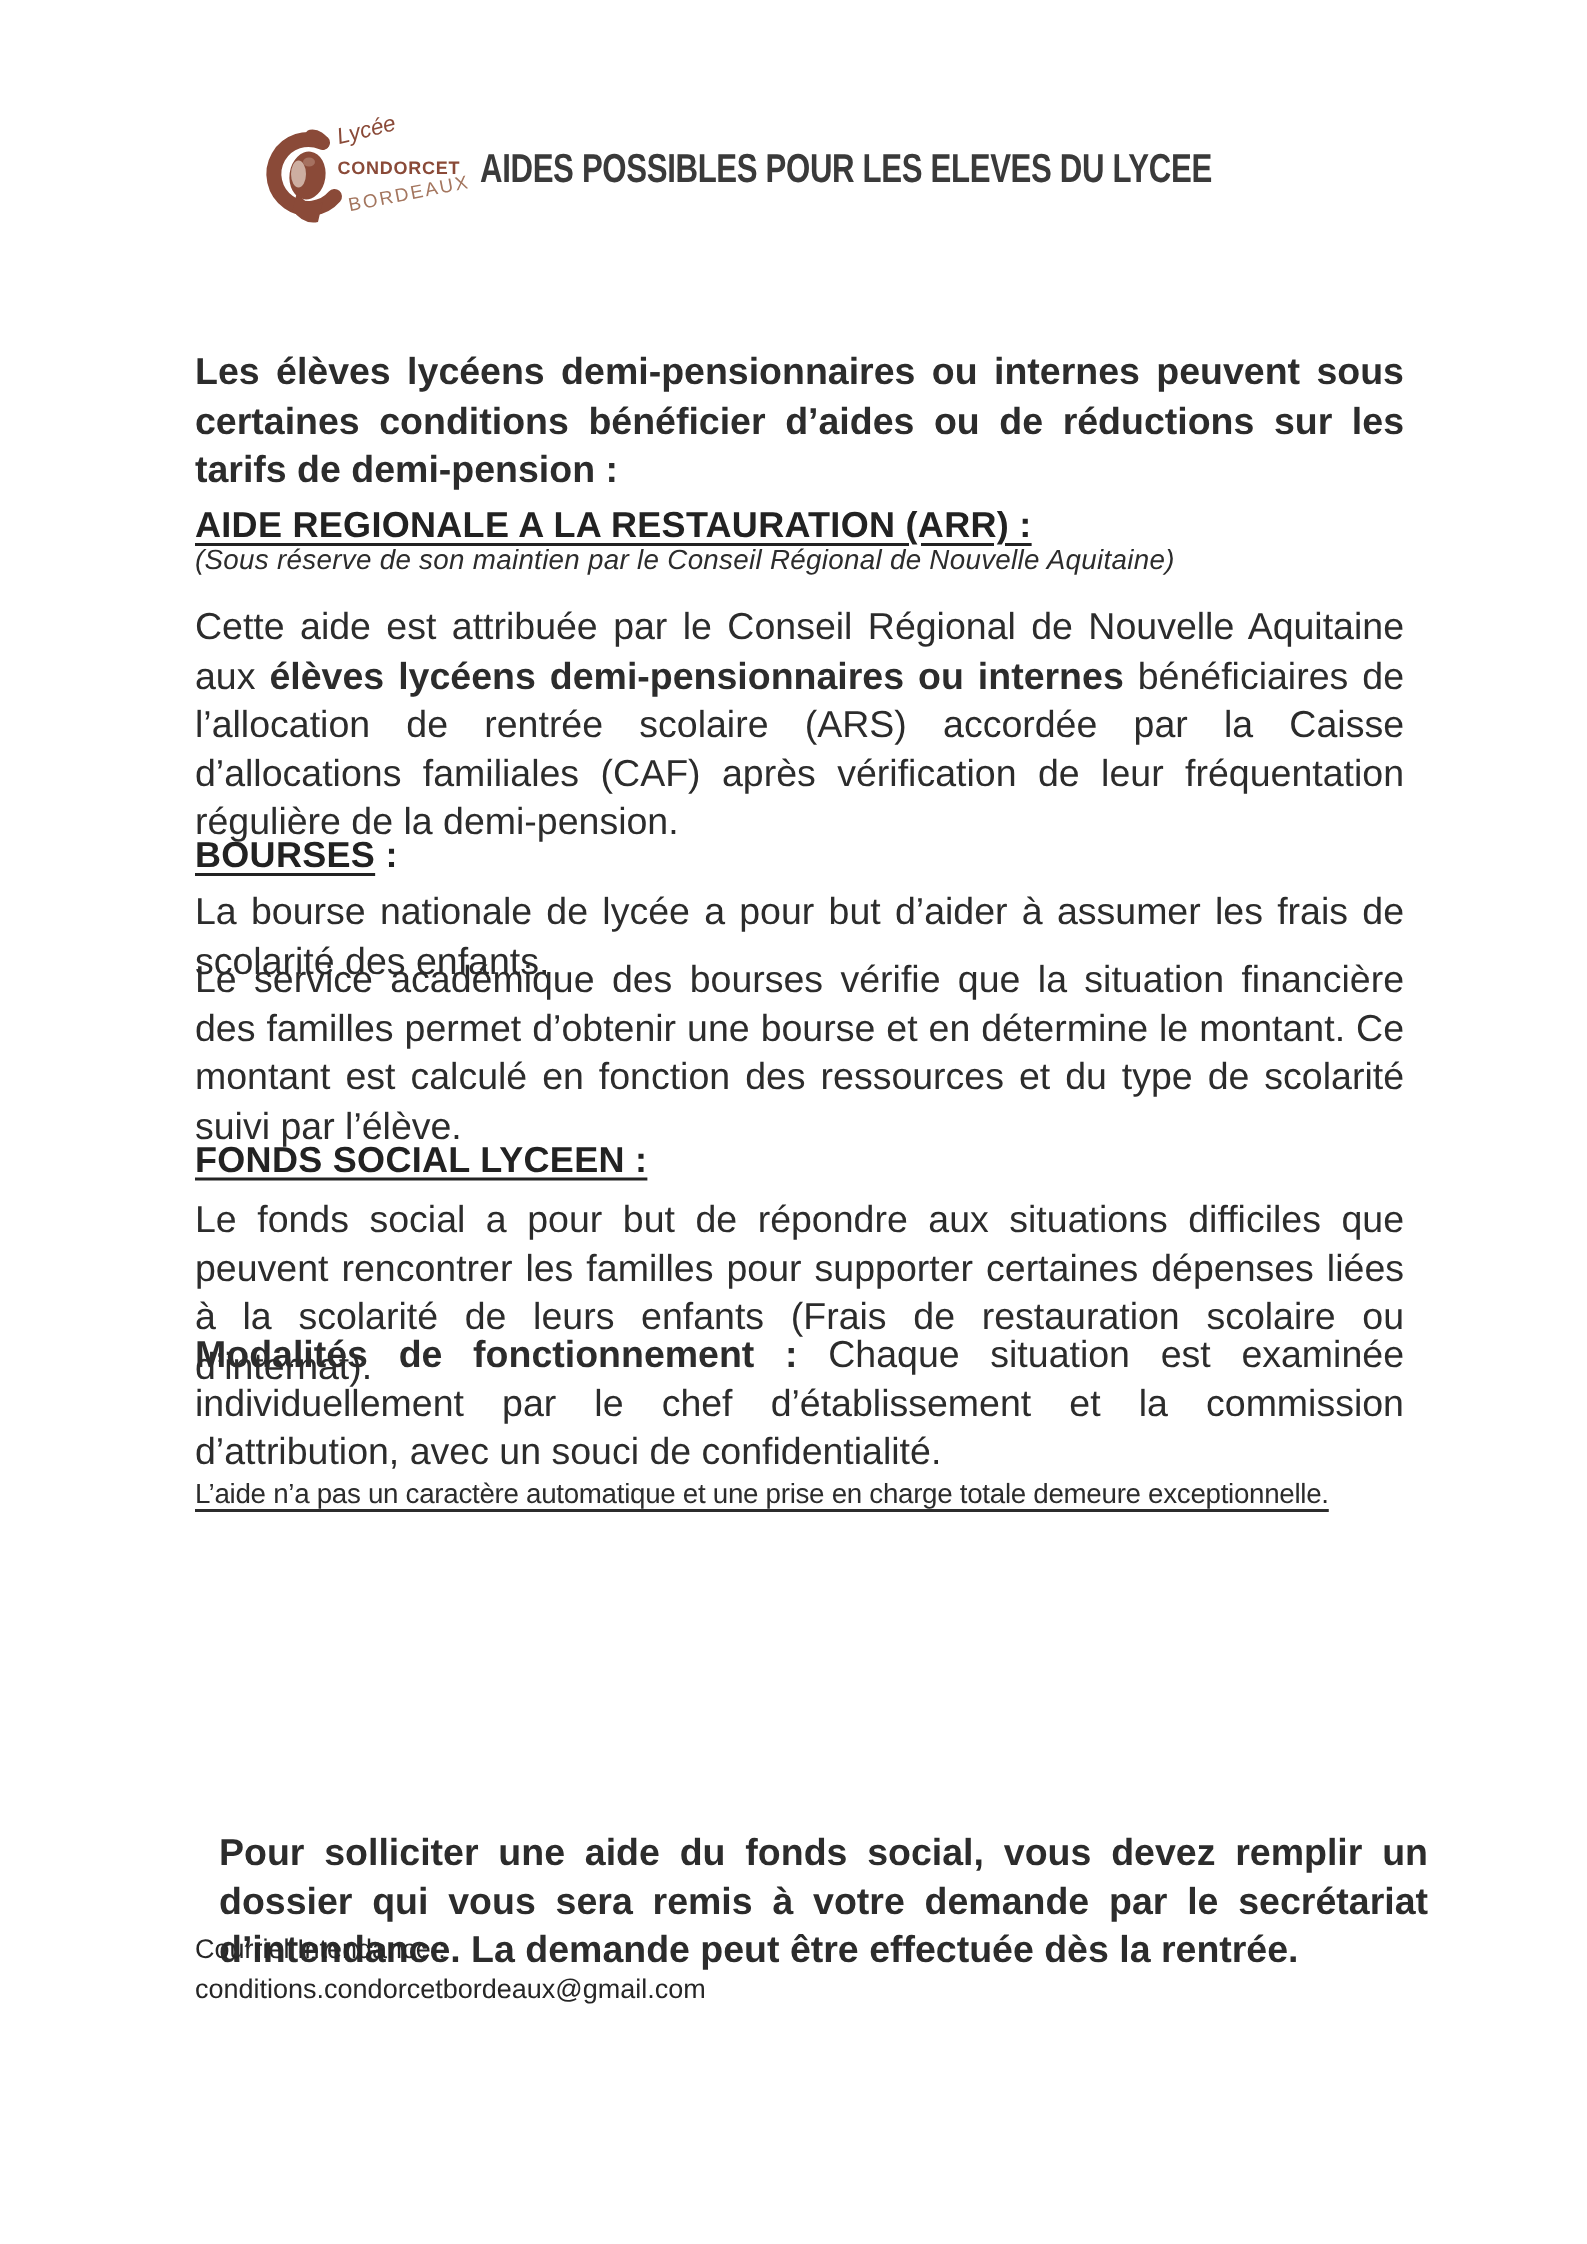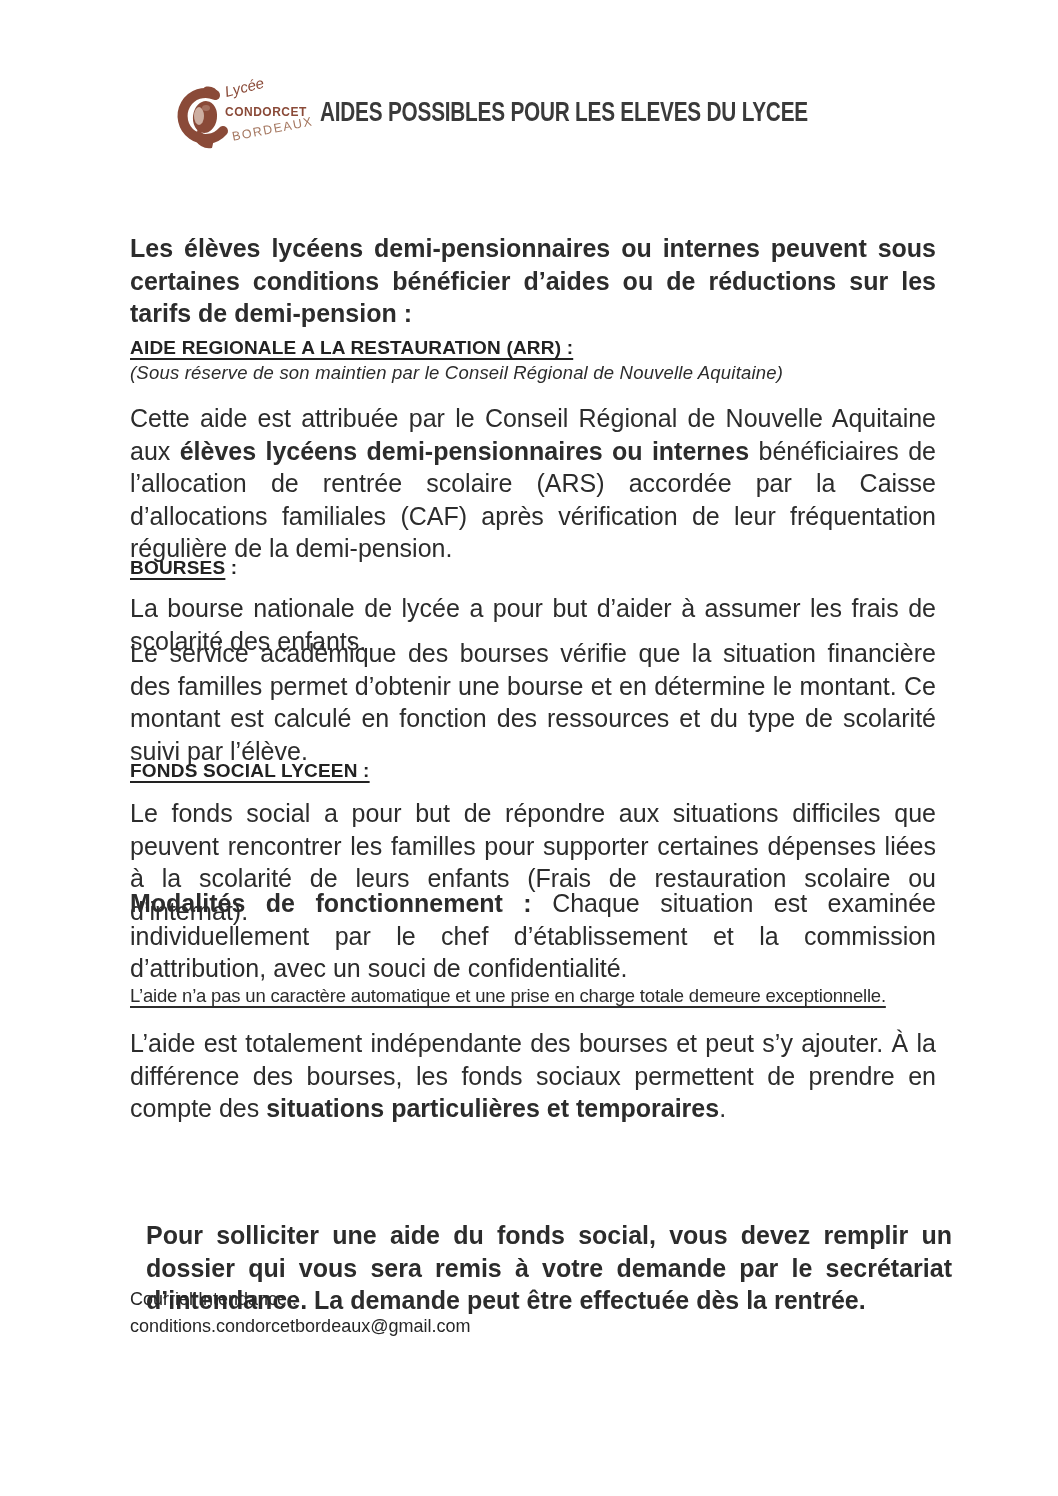--- a/index.html
+++ b/index.html
@@ -38,21 +38,21 @@
     letter-spacing: -0.3px; white-space: nowrap;
     transform: scaleX(0.77); transform-origin: left top;
   }
 
   
   .para {
     font-size: 25px; line-height: 32.5px; text-align: justify; color: #2c2c2c;
   }
   .b { font-weight: bold; }
   .heading {
-    font-size: 19px; font-weight: bold; color: #222;
+    font-size: 24px; font-weight: bold; color: #222;
     letter-spacing: .2px;
   }
   .u {
     text-decoration: underline;
     text-decoration-thickness: 2px;
     text-underline-offset: 4px;
   }
   .subtitle {
     font-size: 18.5px; font-style: italic; color: #2c2c2c; letter-spacing: .2px;
   }
@@ -106,21 +106,20 @@
   <p class="abs col para" style="top: 637px; margin: 0;">Le service académique des bourses vérifie que la situation financière des familles permet d’obtenir une bourse et en détermine le montant. Ce montant est calculé en fonction des ressources et du type de scolarité suivi par l’élève.</p>
 
   <div class="abs col heading" style="top: 760px;"><span class="u">FONDS SOCIAL LYCEEN :</span></div>
 
   <p class="abs col para" style="top: 797px; margin: 0;">Le fonds social a pour but de répondre aux situations difficiles que peuvent rencontrer les familles pour supporter certaines dépenses liées à la scolarité de leurs enfants (Frais de restauration scolaire ou d’internat).</p>
 
   <p class="abs col para" style="top: 887px; margin: 0;"><span class="b">Modalités de fonctionnement :</span><span> Chaque situation est examinée individuellement par le chef d’établissement et la commission d’attribution, avec un souci de confidentialité.</span></p>
 
   <div class="abs col warning" style="top: 985px;">L’aide n’a pas un caractère automatique et une prise en charge totale demeure exceptionnelle.</div>
 
-  <p class="abs col para" style="top: 1027px; margin: 0;"><span>L’aide est totalement indépendante des bourses et peut s’y ajouter. À la différence des bourses, les fonds sociaux permettent de prendre en compte des </span><span class="b">situations particulières et temporaires</span><span>.</span></p>
 
   <p class="abs col para b" style="top: 1203px; margin: 16px;">Pour solliciter une aide du fonds social, vous devez remplir un dossier qui vous sera remis à votre demande par le secrétariat d’intendance. La demande peut être effectuée dès la rentrée.</p>
 
   <div class="abs col" style="top: 1286px;">
     <div class="footer-line">Courriel Intendance :</div>
     <div class="footer-line">conditions.condorcetbordeaux@gmail.com</div>
   </div>
 
 </div>
 

